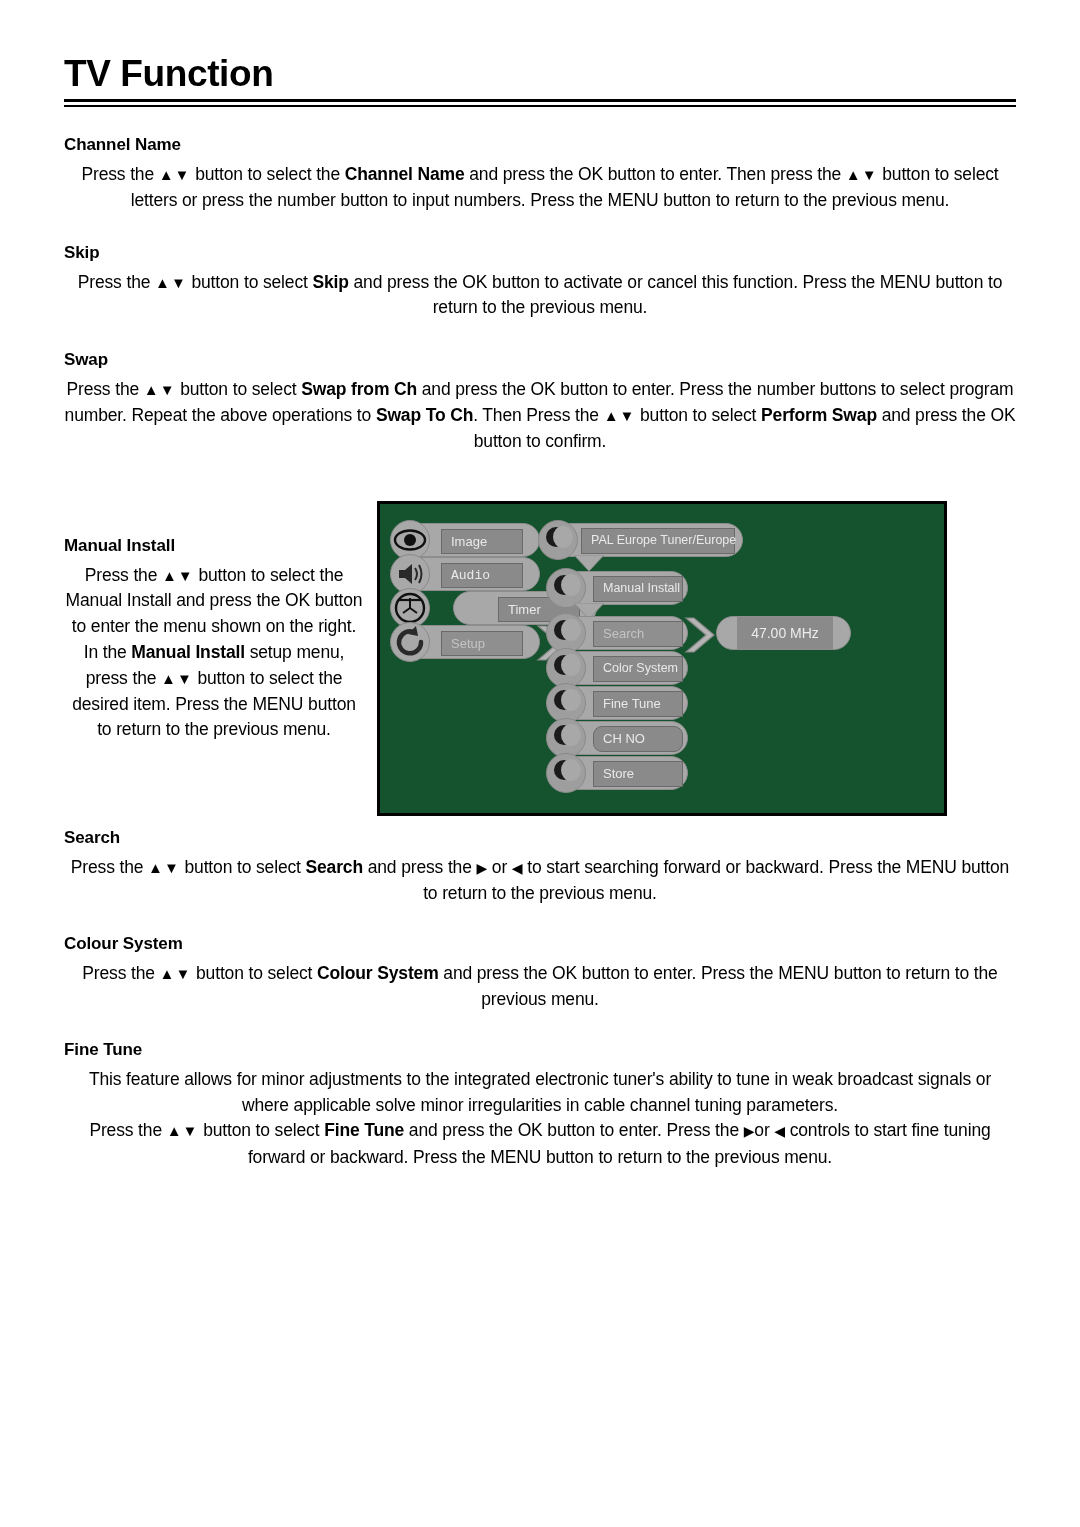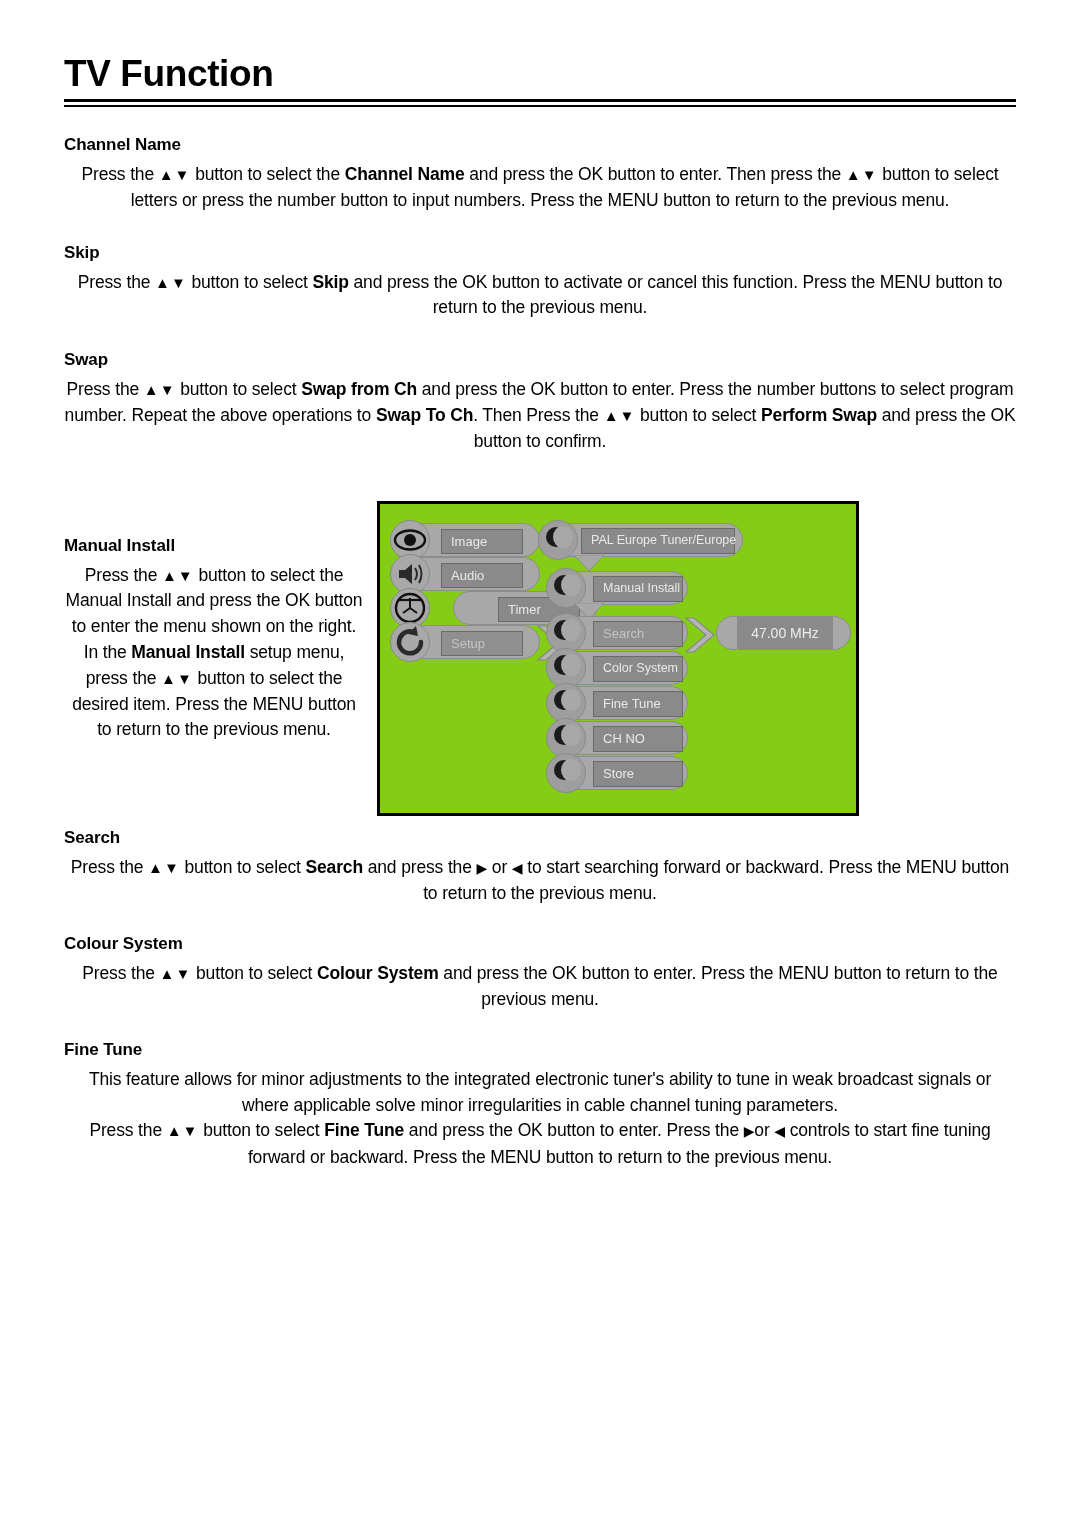--- a/index.html
+++ b/index.html
@@ -92,24 +92,24 @@
   .mi-text p.body {
     font-size: 17.5px;
     line-height: 25.8px;
   }
 
   
   .diagram {
     position: absolute;
     left: 313px;
     top: 4px;
-    width: 482px;
+    width: 570px;
     height: 315px;
     border: 3px solid #000;
-    background: #84cc16;
+    background: #14532d;
     box-sizing: border-box;
   }
 
   .pill {
     position: absolute;
     border-radius: 999px;
     background: #a8a8a8;
     box-sizing: border-box;
     border: 1px solid #8d8d8d;
   }
@@ -228,21 +228,21 @@
           <div class="inner" style="left:44px; top:5px; width:82px; height:25px;">Image</div>
         </div>
         <div class="circ" style="left:10px; top:16px; width:40px; height:40px;">
           <svg width="38" height="38" viewBox="0 0 38 38" style="position:absolute;left:0;top:0">
             <ellipse cx="19" cy="19" rx="15" ry="9.5" fill="none" stroke="#111" stroke-width="2.4"></ellipse>
             <circle cx="19" cy="19" r="6" fill="#111"></circle>
           </svg>
         </div>
 
         <div class="pill" style="left:16px;  top:53px;  width:144px; height:34px;">
-          <div class="inner" style="left:44px; top:5px; width:82px; height:25px;">Audio</div>
+          <div class="inner" style="left:44px; top:5px; width:82px; height:25px;font-family:Liberation Mono, monospace;">Audio</div>
         </div>
         <div class="circ" style="left:10px; top:50px; width:40px; height:40px;">
           <svg width="38" height="38" viewBox="0 0 38 38" style="position:absolute;left:0;top:0">
             <path d="M8 15 L14 15 L21 9 L21 29 L14 23 L8 23 Z" fill="#2a2a2a"></path>
             <path d="M24 13 Q28 19 24 25" fill="none" stroke="#2a2a2a" stroke-width="2"></path>
             <path d="M28 10 Q33 19 28 28" fill="none" stroke="#2a2a2a" stroke-width="2"></path>
           </svg>
         </div>
 
         <div class="pill" style="left:32px;  top:87px;  width:144px; height:34px;margin-left:41px;">
@@ -314,21 +314,21 @@
         </div>
 
         <div class="pill" style="left:172px; top:182px; width:136px; height:34px;">
           <div class="inner" style="left:40px; top:4px; width:90px; height:26px;">Fine Tune</div>
         </div>
         <div class="circ dark" style="left:166px; top:179px; width:40px; height:40px;">
           <div class="moon" style="left:7px; top:6px;"></div>
         </div>
 
         <div class="pill" style="left:172px; top:217px; width:136px; height:34px;">
-          <div class="inner" style="left:40px; top:4px; width:90px; height:26px;">CH NO</div>
+          <div class="inner" style="left:40px; top:4px; width:90px; height:26px;border-radius:9px;">CH NO</div>
         </div>
         <div class="circ dark" style="left:166px; top:214px; width:40px; height:40px;">
           <div class="moon" style="left:7px; top:6px;"></div>
         </div>
 
         <div class="pill" style="left:172px; top:252px; width:136px; height:34px;">
           <div class="inner" style="left:40px; top:4px; width:90px; height:26px;">Store</div>
         </div>
         <div class="circ dark" style="left:166px; top:249px; width:40px; height:40px;">
           <div class="moon" style="left:7px; top:6px;"></div>

